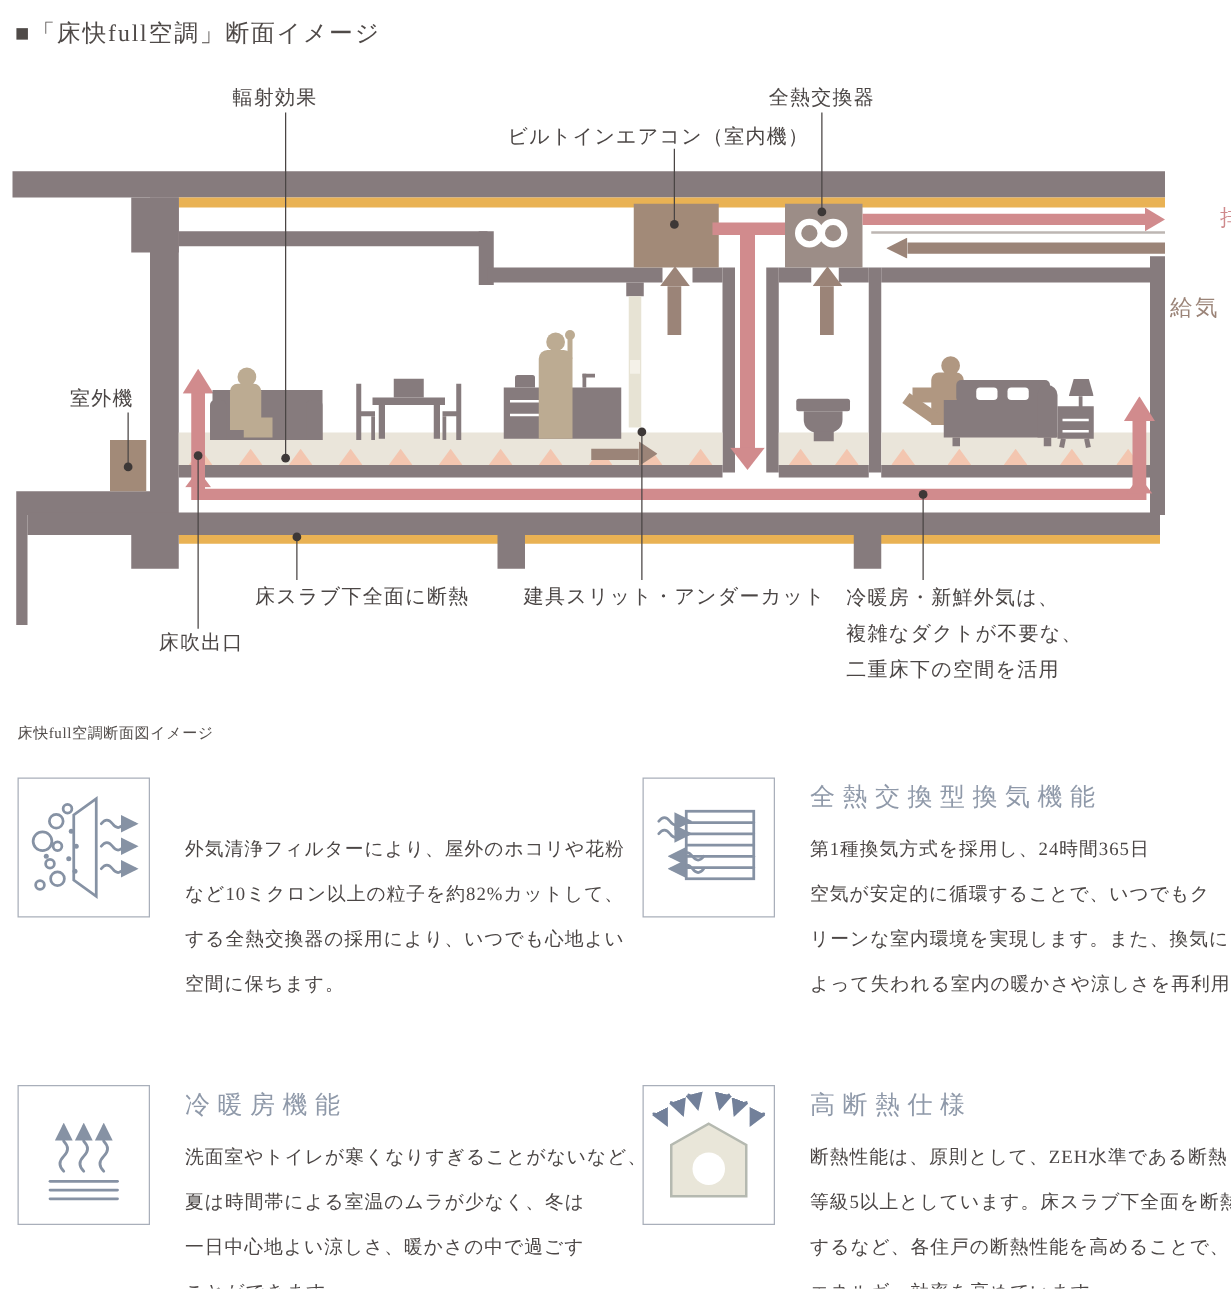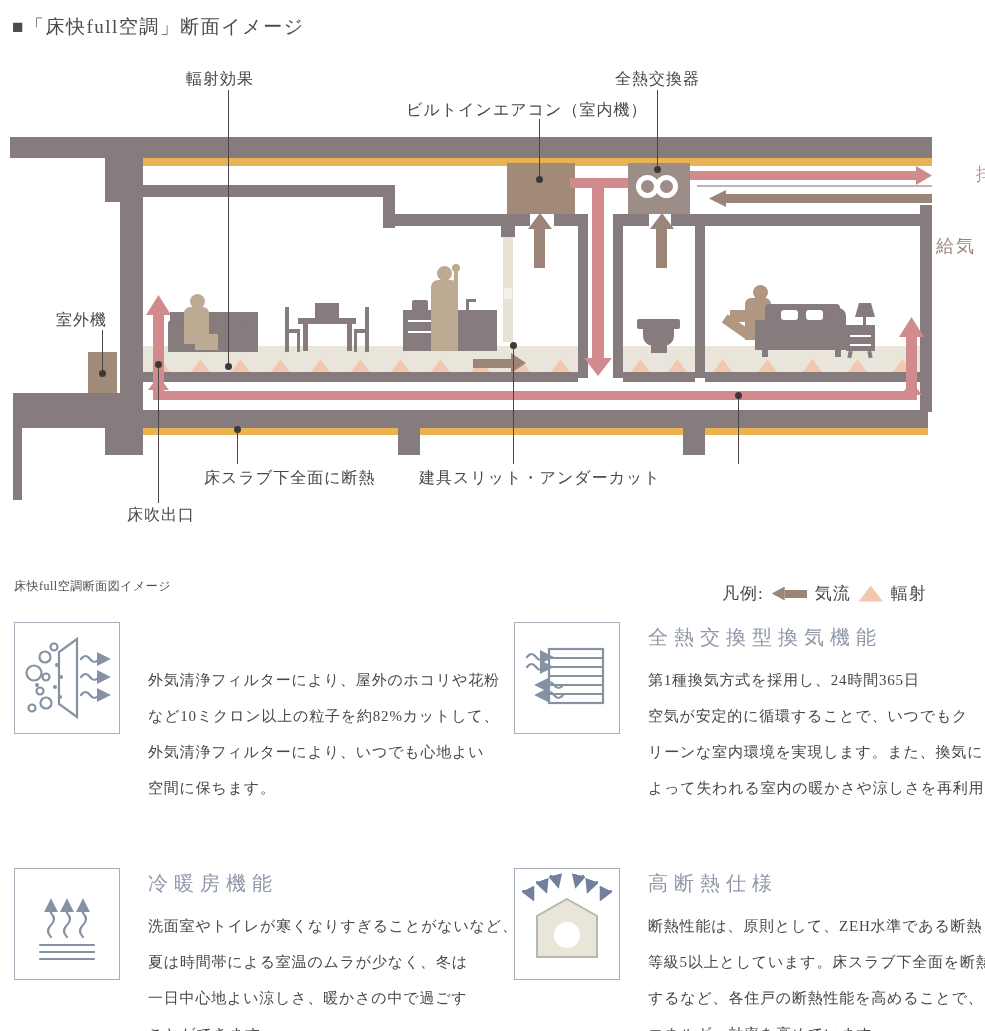--- a/index.html
+++ b/index.html
@@ -201,33 +201,28 @@
 
     <div class="abs lbl" style="left:186px;top:69px;">輻射効果</div>
     <div class="abs lbl" style="left:406px;top:100px;">ビルトインエアコン（室内機）</div>
     <div class="abs lbl" style="left:615px;top:69px;">全熱交換器</div>
     <div class="abs lbl-big" style="left:976px;top:163px;color:#cf8a8c;">排気</div>
     <div class="abs lbl-big" style="left:936px;top:187px;color:#9b8478;margin-top:48px;">給気</div>
     <div class="abs lbl" style="left:56px;top:310px;">室外機</div>
     <div class="abs lbl" style="left:204px;top:468px;">床スラブ下全面に断熱</div>
     <div class="abs lbl" style="left:127px;top:505px;">床吹出口</div>
     <div class="abs lbl" style="left:419px;top:468px;">建具スリット・アンダーカット</div>
+    <div class="abs" style="left:677px;top:464px;">
+        <div class="note-line">冷暖房・新鮮外気は、</div>
+        <div class="note-line">複雑なダクトが不要な、</div>
+        <div class="note-line">二重床下の空間を活用</div>
+      </div>
   </div>
 
   <div class="abs caption" style="left:14px;top:578px;">床快full空調断面図イメージ</div>
-  <div class="legend-row" style="left:722px;top:582px;">
-    <span class="t">凡例:</span>
-    <span style="display:inline-flex;align-items:center;">
-      <span class="br head-left" style="display:inline-block;width:13px;height:14px;"></span>
-      <span class="br" style="display:inline-block;width:22px;height:8px;"></span>
-    </span>
-    <span class="t">気流</span>
-    <span style="display:inline-block;width:24px;height:16px;background:#f3c6b0;clip-path:polygon(50% 0,100% 100%,0 100%);"></span>
-    <span class="t">輻射</span>
-  </div>
 
   <div class="card" style="left:14px;top:618px;">
     <div class="icon-box">
       <svg width="104" height="110" viewBox="0 0 104 110">
         <defs>
             <marker id="ah1" viewBox="0 0 10 10" refX="8" refY="5" markerWidth="6.5" markerHeight="6.5" orient="auto">
               <path d="M0,0L10,5L0,10z" fill="#8692a4"></path>
             </marker>
           </defs>
         <g stroke="#8692a4" fill="none" stroke-width="2.2" stroke-linecap="round">
@@ -248,21 +243,21 @@
             <circle cx="46" cy="54" r="2"></circle>
             <circle cx="40" cy="64" r="2"></circle>
             <circle cx="45" cy="74" r="2"></circle>
             <circle cx="22" cy="62" r="2"></circle>
           </g>
       </svg>
     </div>
     <div class="card-body">
         <div class="line">外気清浄フィルターにより、屋外のホコリや花粉</div>
         <div class="line">など10ミクロン以上の粒子を約82%カットして、</div>
-        <div class="line">外気清浄フィルターにより、いつでも心地よい</div>
+        <div class="line">する全熱交換器の採用により、いつでも心地よい</div>
         <div class="line">空間に保ちます。</div>
       </div>
   </div>
 
   <div class="card" style="left:514px;top:618px;">
     <div class="icon-box">
       <svg width="104" height="110" viewBox="0 0 104 110">
         <defs>
             <marker id="ah2" viewBox="0 0 10 10" refX="8" refY="5" markerWidth="6.5" markerHeight="6.5" orient="auto">
               <path d="M0,0L10,5L0,10z" fill="#8692a4"></path>

